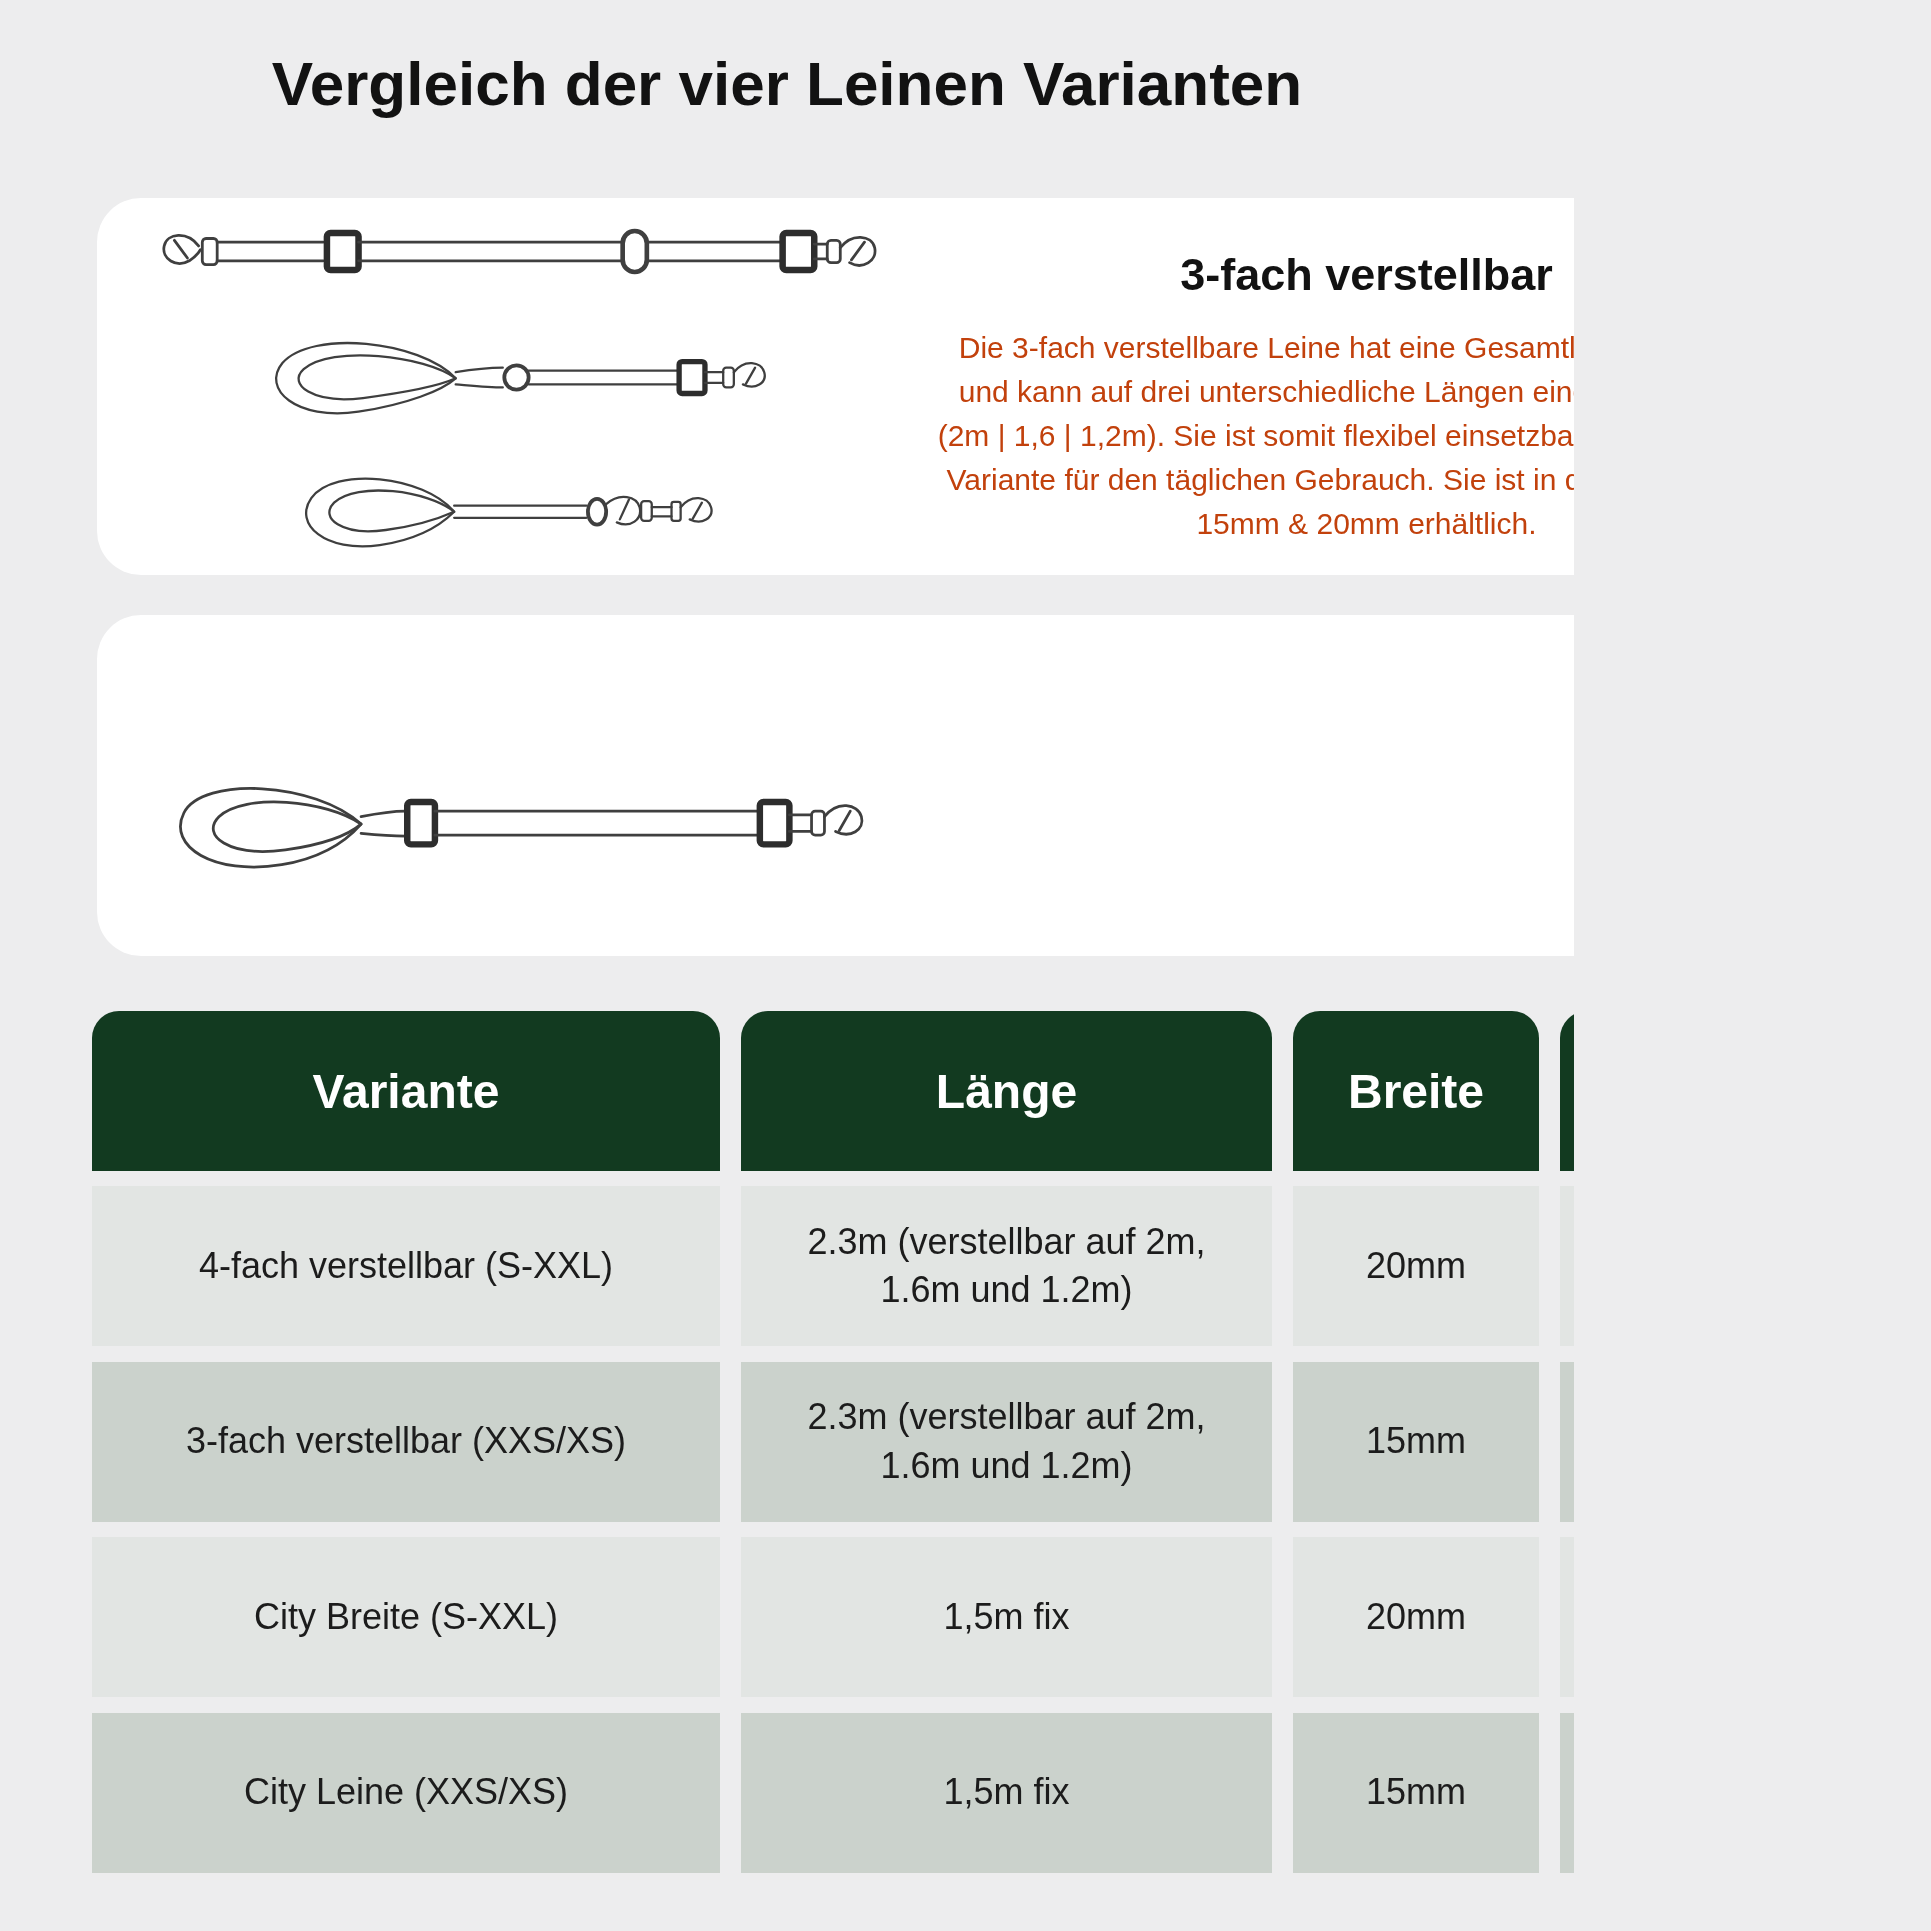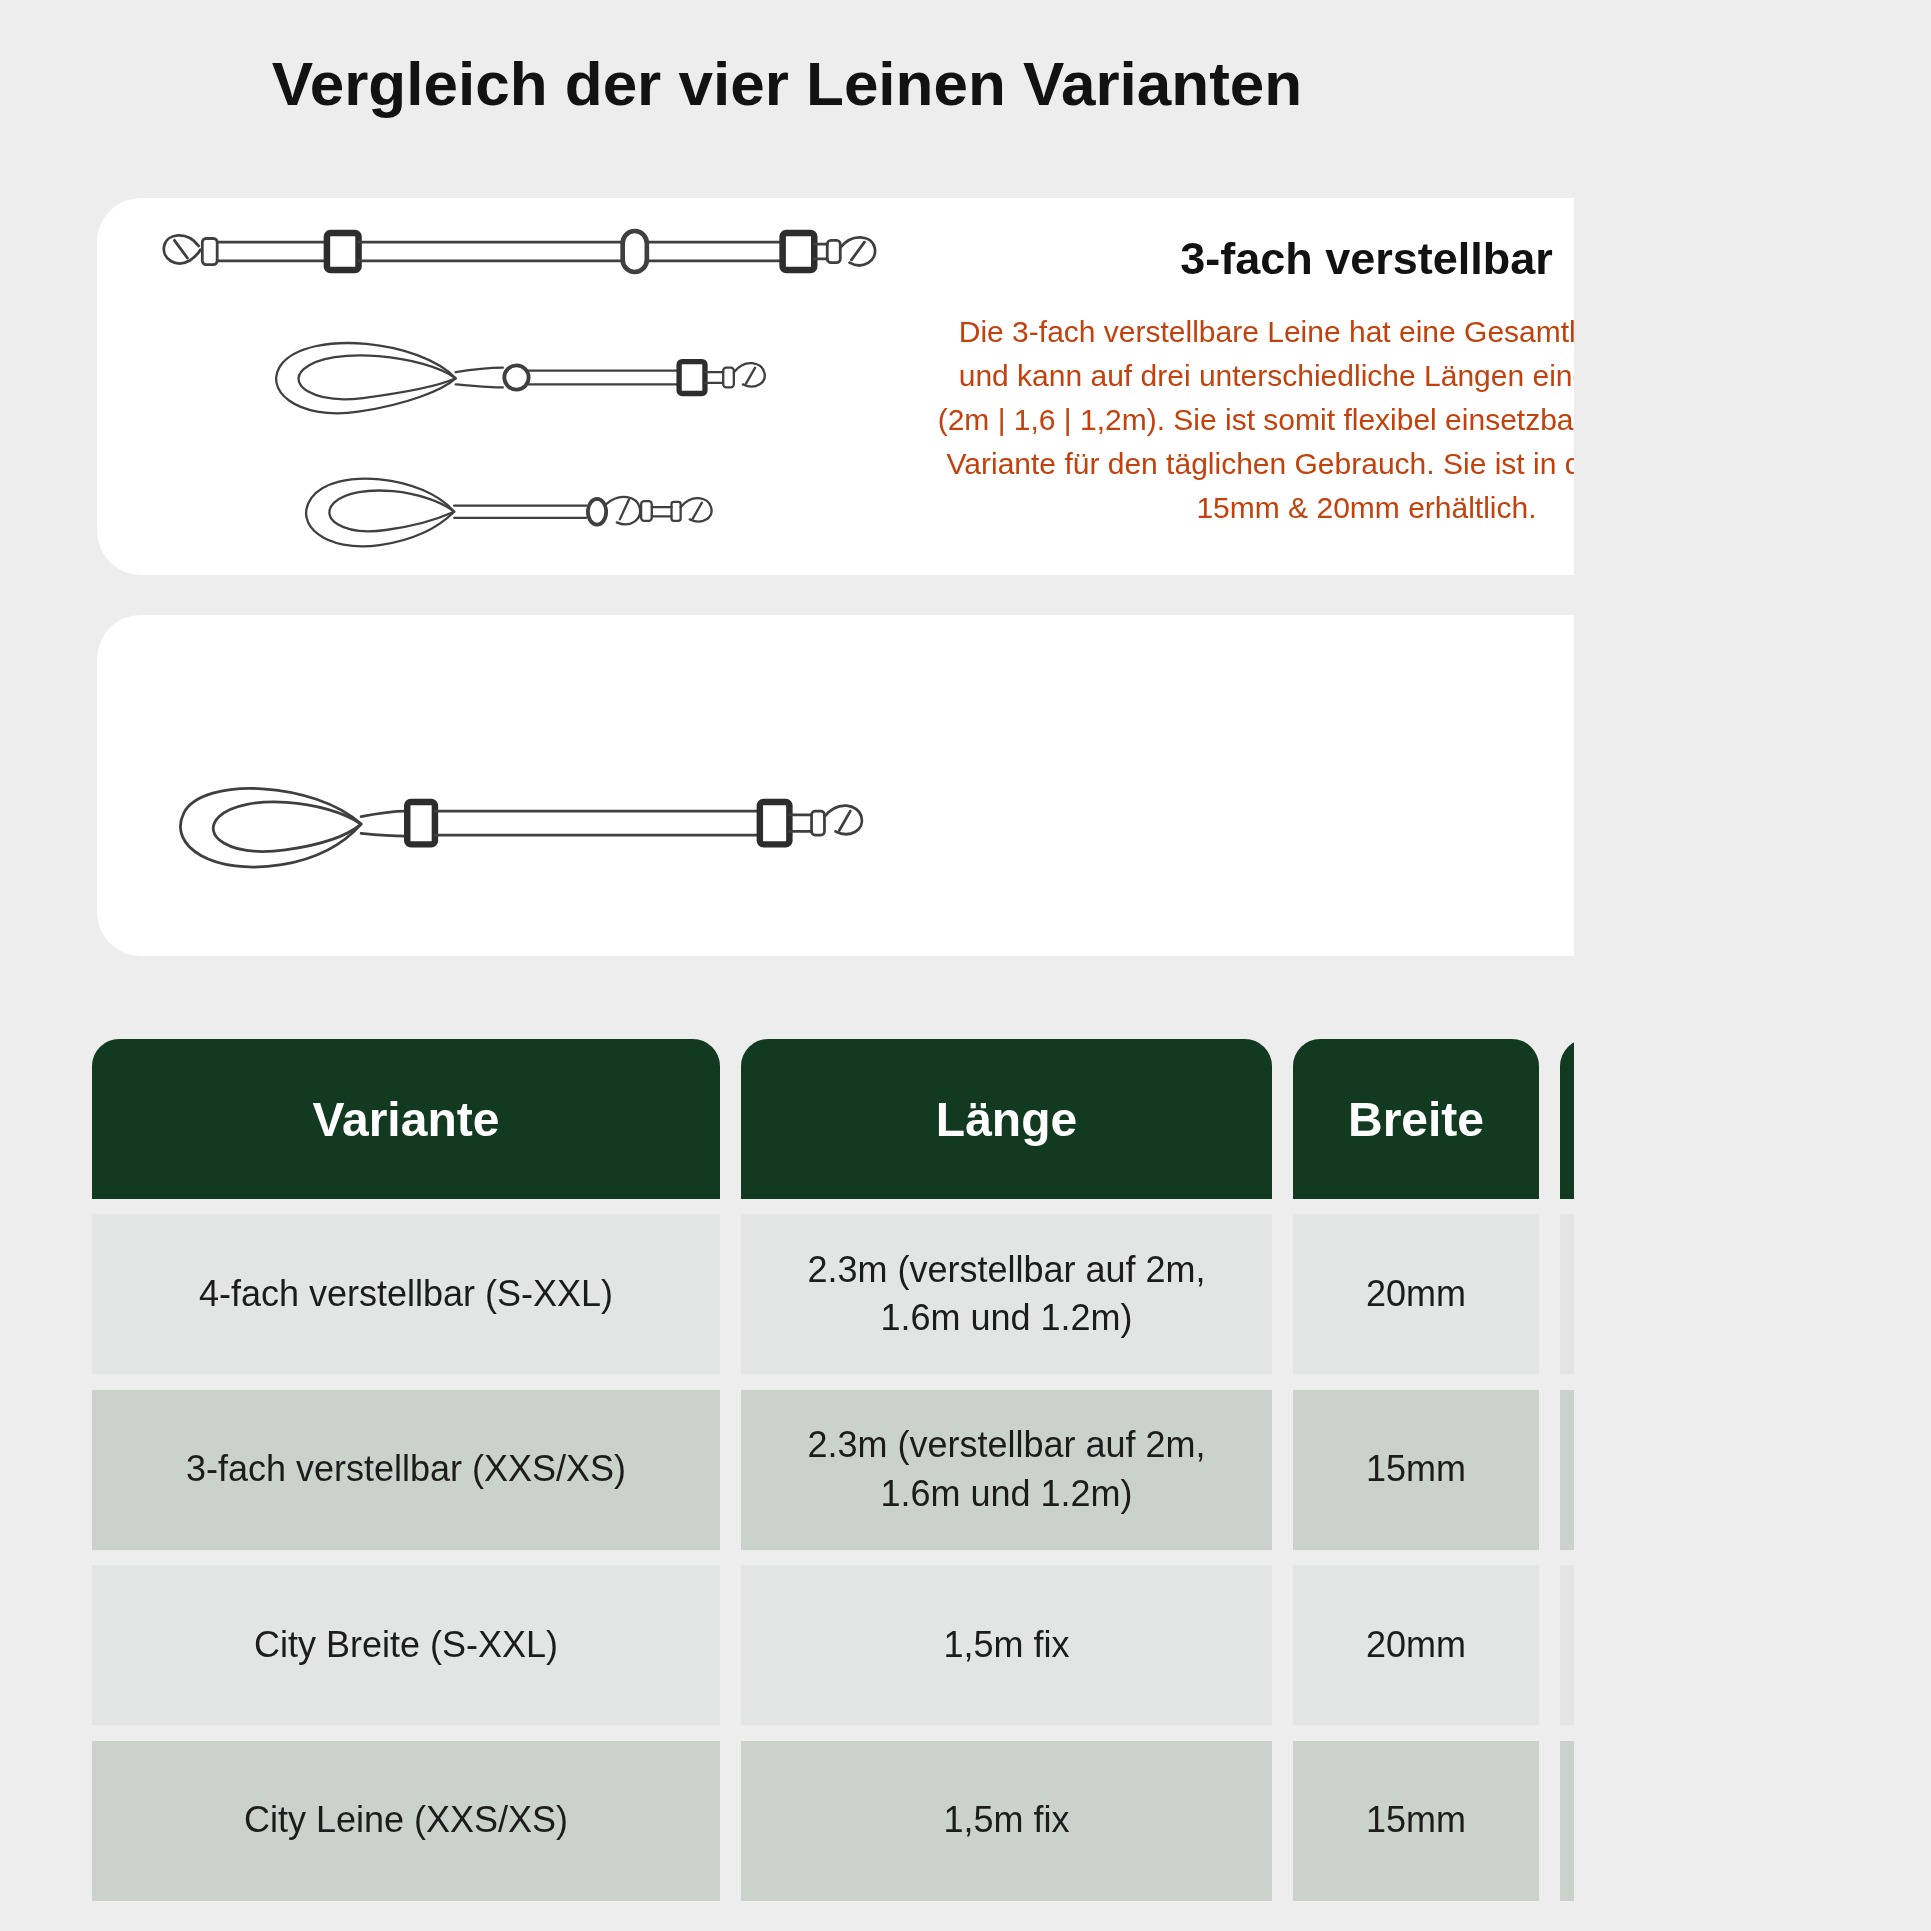--- a/index.html
+++ b/index.html
@@ -19,33 +19,33 @@
   .ill{
     position:absolute;left:35px;top:0;width:772px;height:100%;
     display:flex;flex-direction:column;align-items:center;justify-content:center;gap:21px;
   }
   .ill svg{display:block;}
   .txt{
     position:absolute;left:830px;width:879px;top:35px;text-align:center;
   }
   .card2 .txt{top:44px;}
   .card-heading{
-    margin:0;font-size:45px;font-weight:700;color:#121212;
+    margin:16px;font-size:45px;font-weight:700;color:#121212;
   }
   .card-body{
     margin:25px auto 0 auto;font-size:30px;line-height:1.47;color:#c2410c;width:869px;
   }
   .leash-stroke{stroke:#3f3f3f;fill:none;stroke-width:3;stroke-linecap:round;}
   .leash-dark{stroke:#2d2d2d;fill:none;stroke-width:7;}
   .leash-mid{stroke:#3f3f3f;fill:none;stroke-width:5;}
   .comp-table{
     position:absolute;top:1011px;left:92px;width:1763px;
     display:grid;grid-template-columns:628px 531px 246px 294px;
     grid-template-rows:160px repeat(4,160px);
-    column-gap:21px;row-gap:15.4px;margin-top:28px;
+    column-gap:21px;row-gap:15.4px;
   }
   .trow{display:contents;}
   .hcell{
     background:#123a20;border-radius:27px 27px 0 0;
     display:flex;align-items:center;justify-content:center;
     color:#ffffff;font-size:48px;font-weight:700;
   }
   .dcell{
     display:flex;align-items:center;justify-content:center;text-align:center;
     font-size:36px;color:#1c1c1c;line-height:1.35;padding:0 13.5px;box-sizing:border-box;

